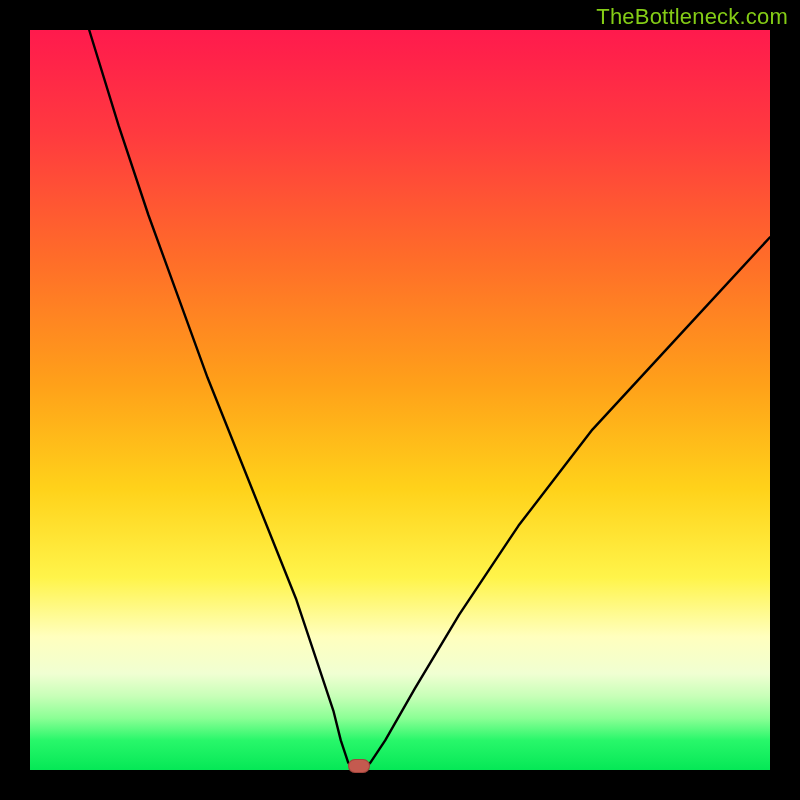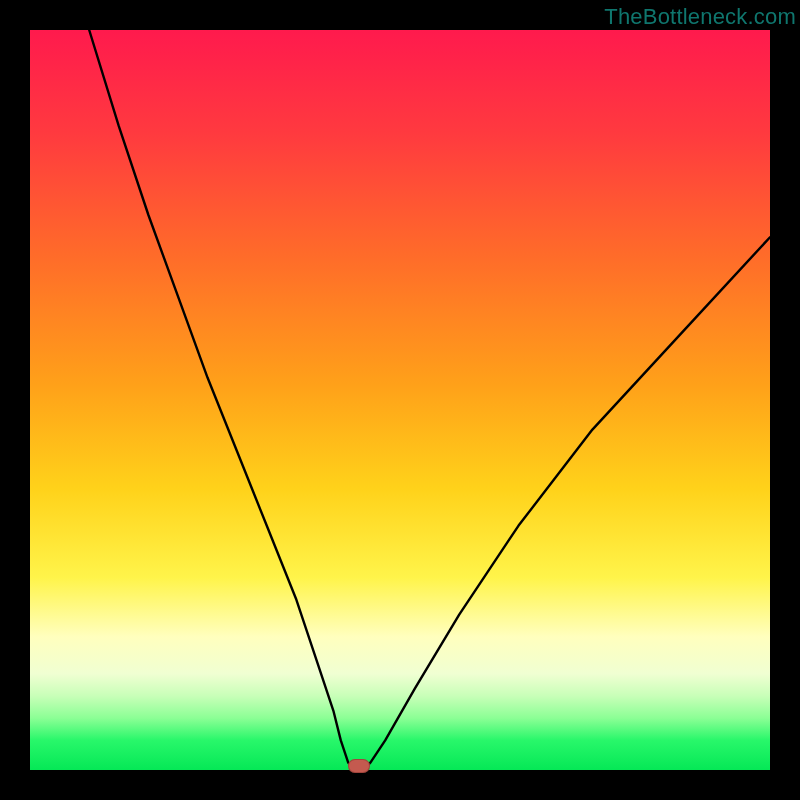--- a/index.html
+++ b/index.html
@@ -35,22 +35,22 @@
       #f0ffd2 87%,
       #c8ffb8 90%,
       #8bff95 93%,
       #28f76a 96%,
       #05e856 100%
     );
   }
   .watermark {
     position: absolute;
     top: 4px;
-    right: 4px;
-    color: #0f766e;
+    right: 12px;
+    color: #84cc16;
     font-size: 22px;
     font-weight: 500;
     letter-spacing: 0.2px;
     user-select: none;
   }
   svg.curve {
     position: absolute;
     left: 0;
     top: 0;
     width: 740px;

